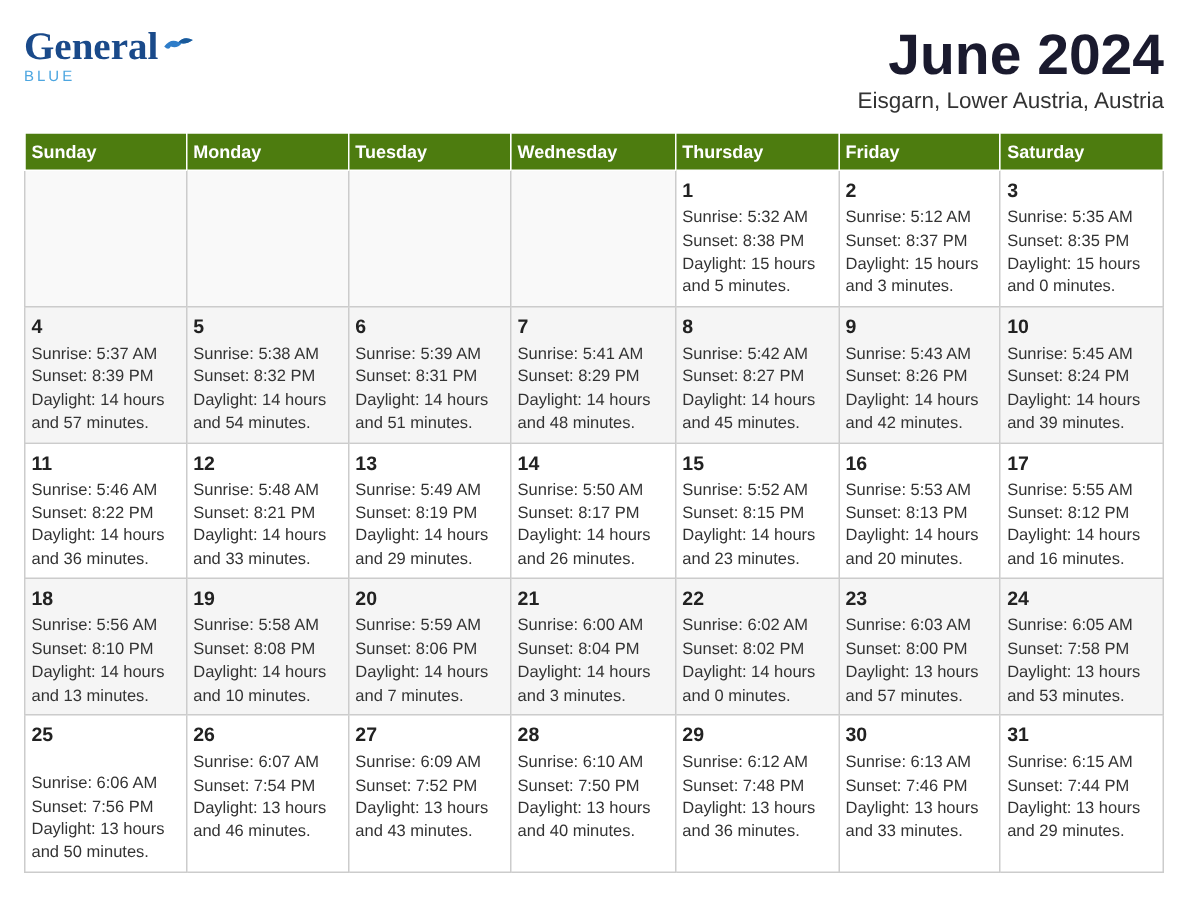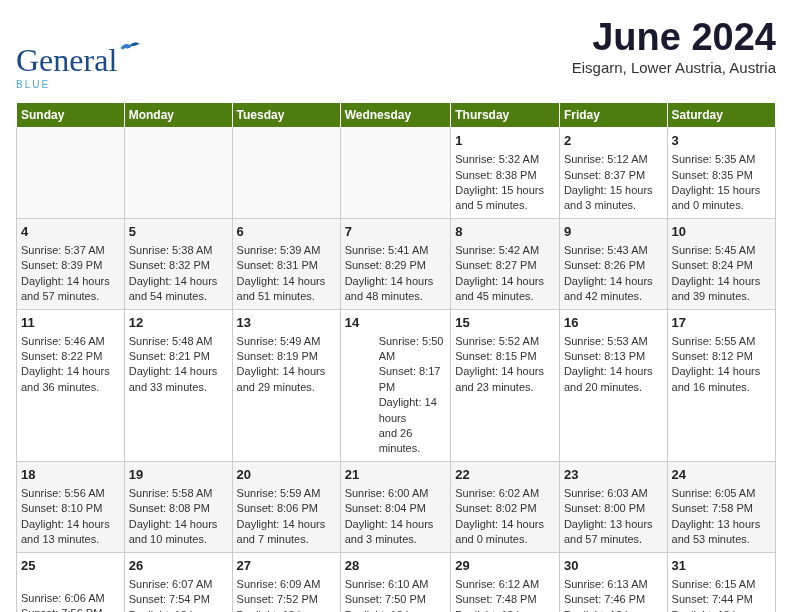--- a/index.html
+++ b/index.html
@@ -79,25 +79,24 @@
     }
     .empty-cell {
       background-color: #f9f9f9 !important;
     }
     
     .logo-icon {
       display: inline-flex;
       align-items: center;
     }
     .logo-g {
-      font-size: 32px;
-      font-weight: normal;
+      font-size: 26px;
+      font-weight: bold;
       color: #1a4a8a;
       font-family: Georgia, serif;
-      margin-top: 26px;
     }
     .logo-bird {
       width: 22px;
       height: 18px;
       margin-left: 2px;
     }
   </style>
 </head>
 <body>
 
@@ -226,21 +225,21 @@
         </td>
         <td>
           <span class="day-number">13</span>
           <div class="day-info" style="white-space: pre-line;">Sunrise: 5:49 AM
 Sunset: 8:19 PM
 Daylight: 14 hours
 and 29 minutes.</div>
         </td>
         <td>
           <span class="day-number">14</span>
-          <div class="day-info" style="white-space: pre-line; margin-left: 34px;">Sunrise: 5:50 AM
+          <div class="day-info" style="white-space: pre-line;">Sunrise: 5:50 AM
 Sunset: 8:17 PM
 Daylight: 14 hours
 and 26 minutes.</div>
         </td>
         <td>
           <span class="day-number">15</span>
           <div class="day-info" style="white-space: pre-line;">Sunrise: 5:52 AM
 Sunset: 8:15 PM
 Daylight: 14 hours
 and 23 minutes.</div>

